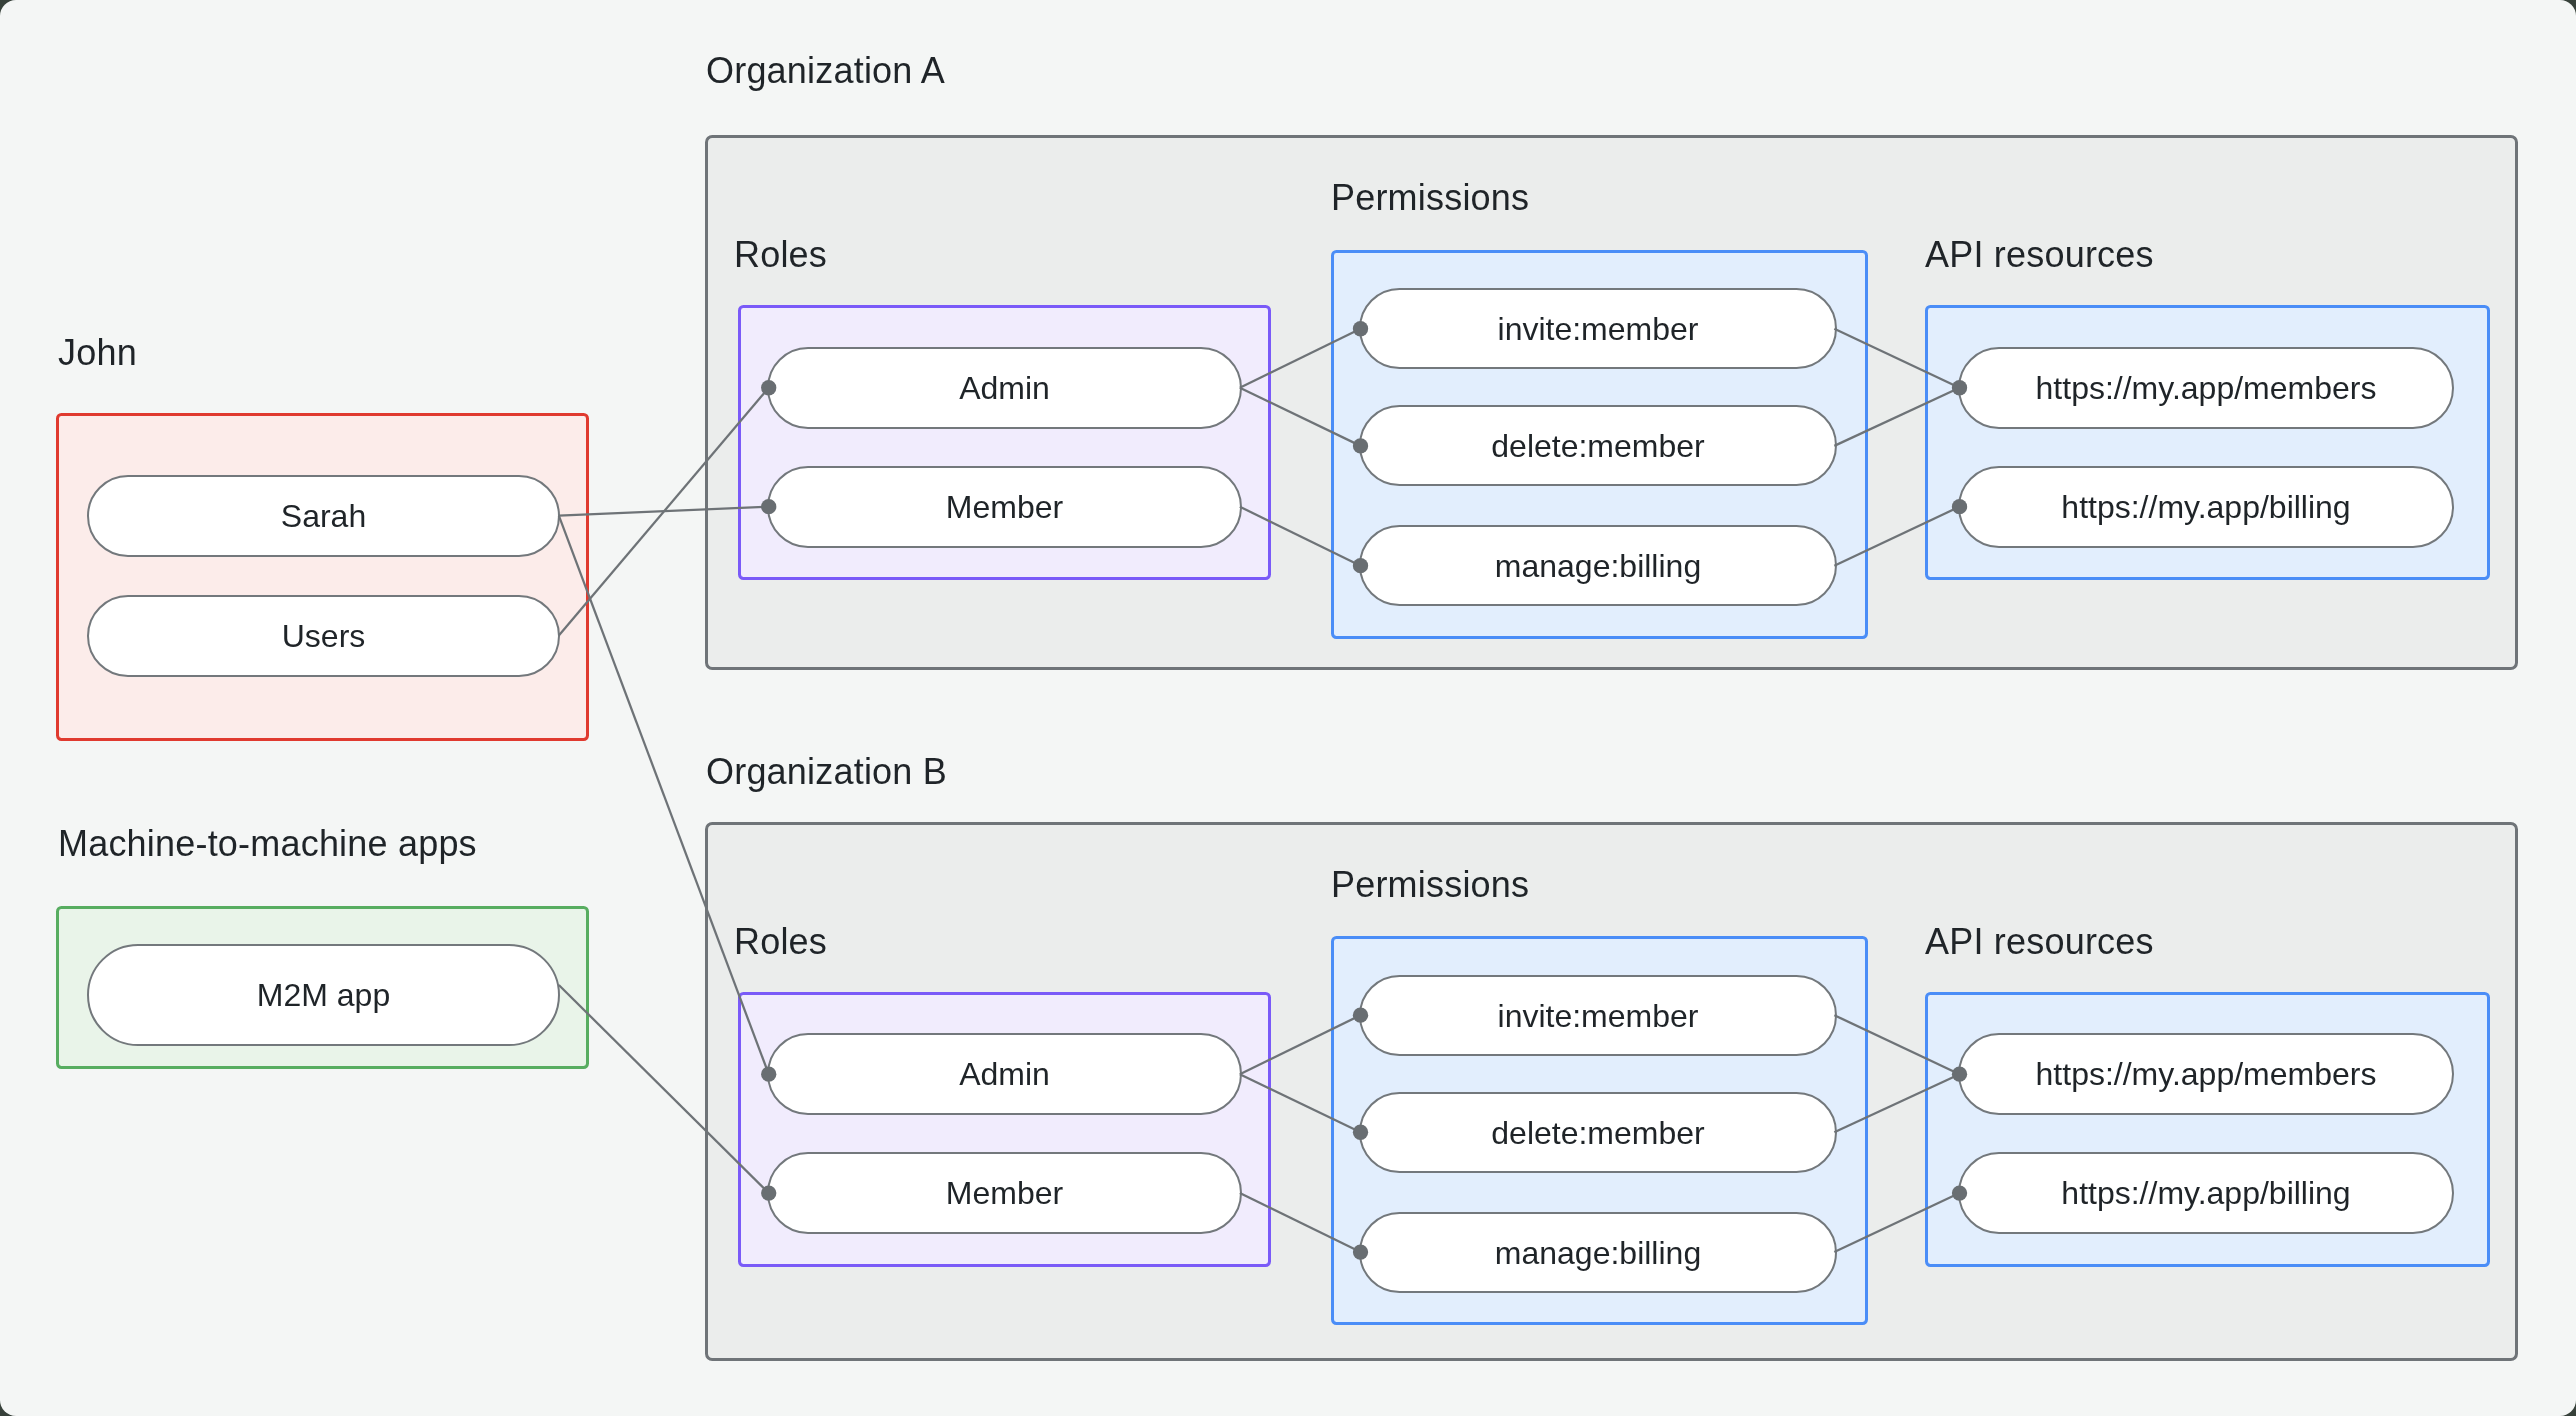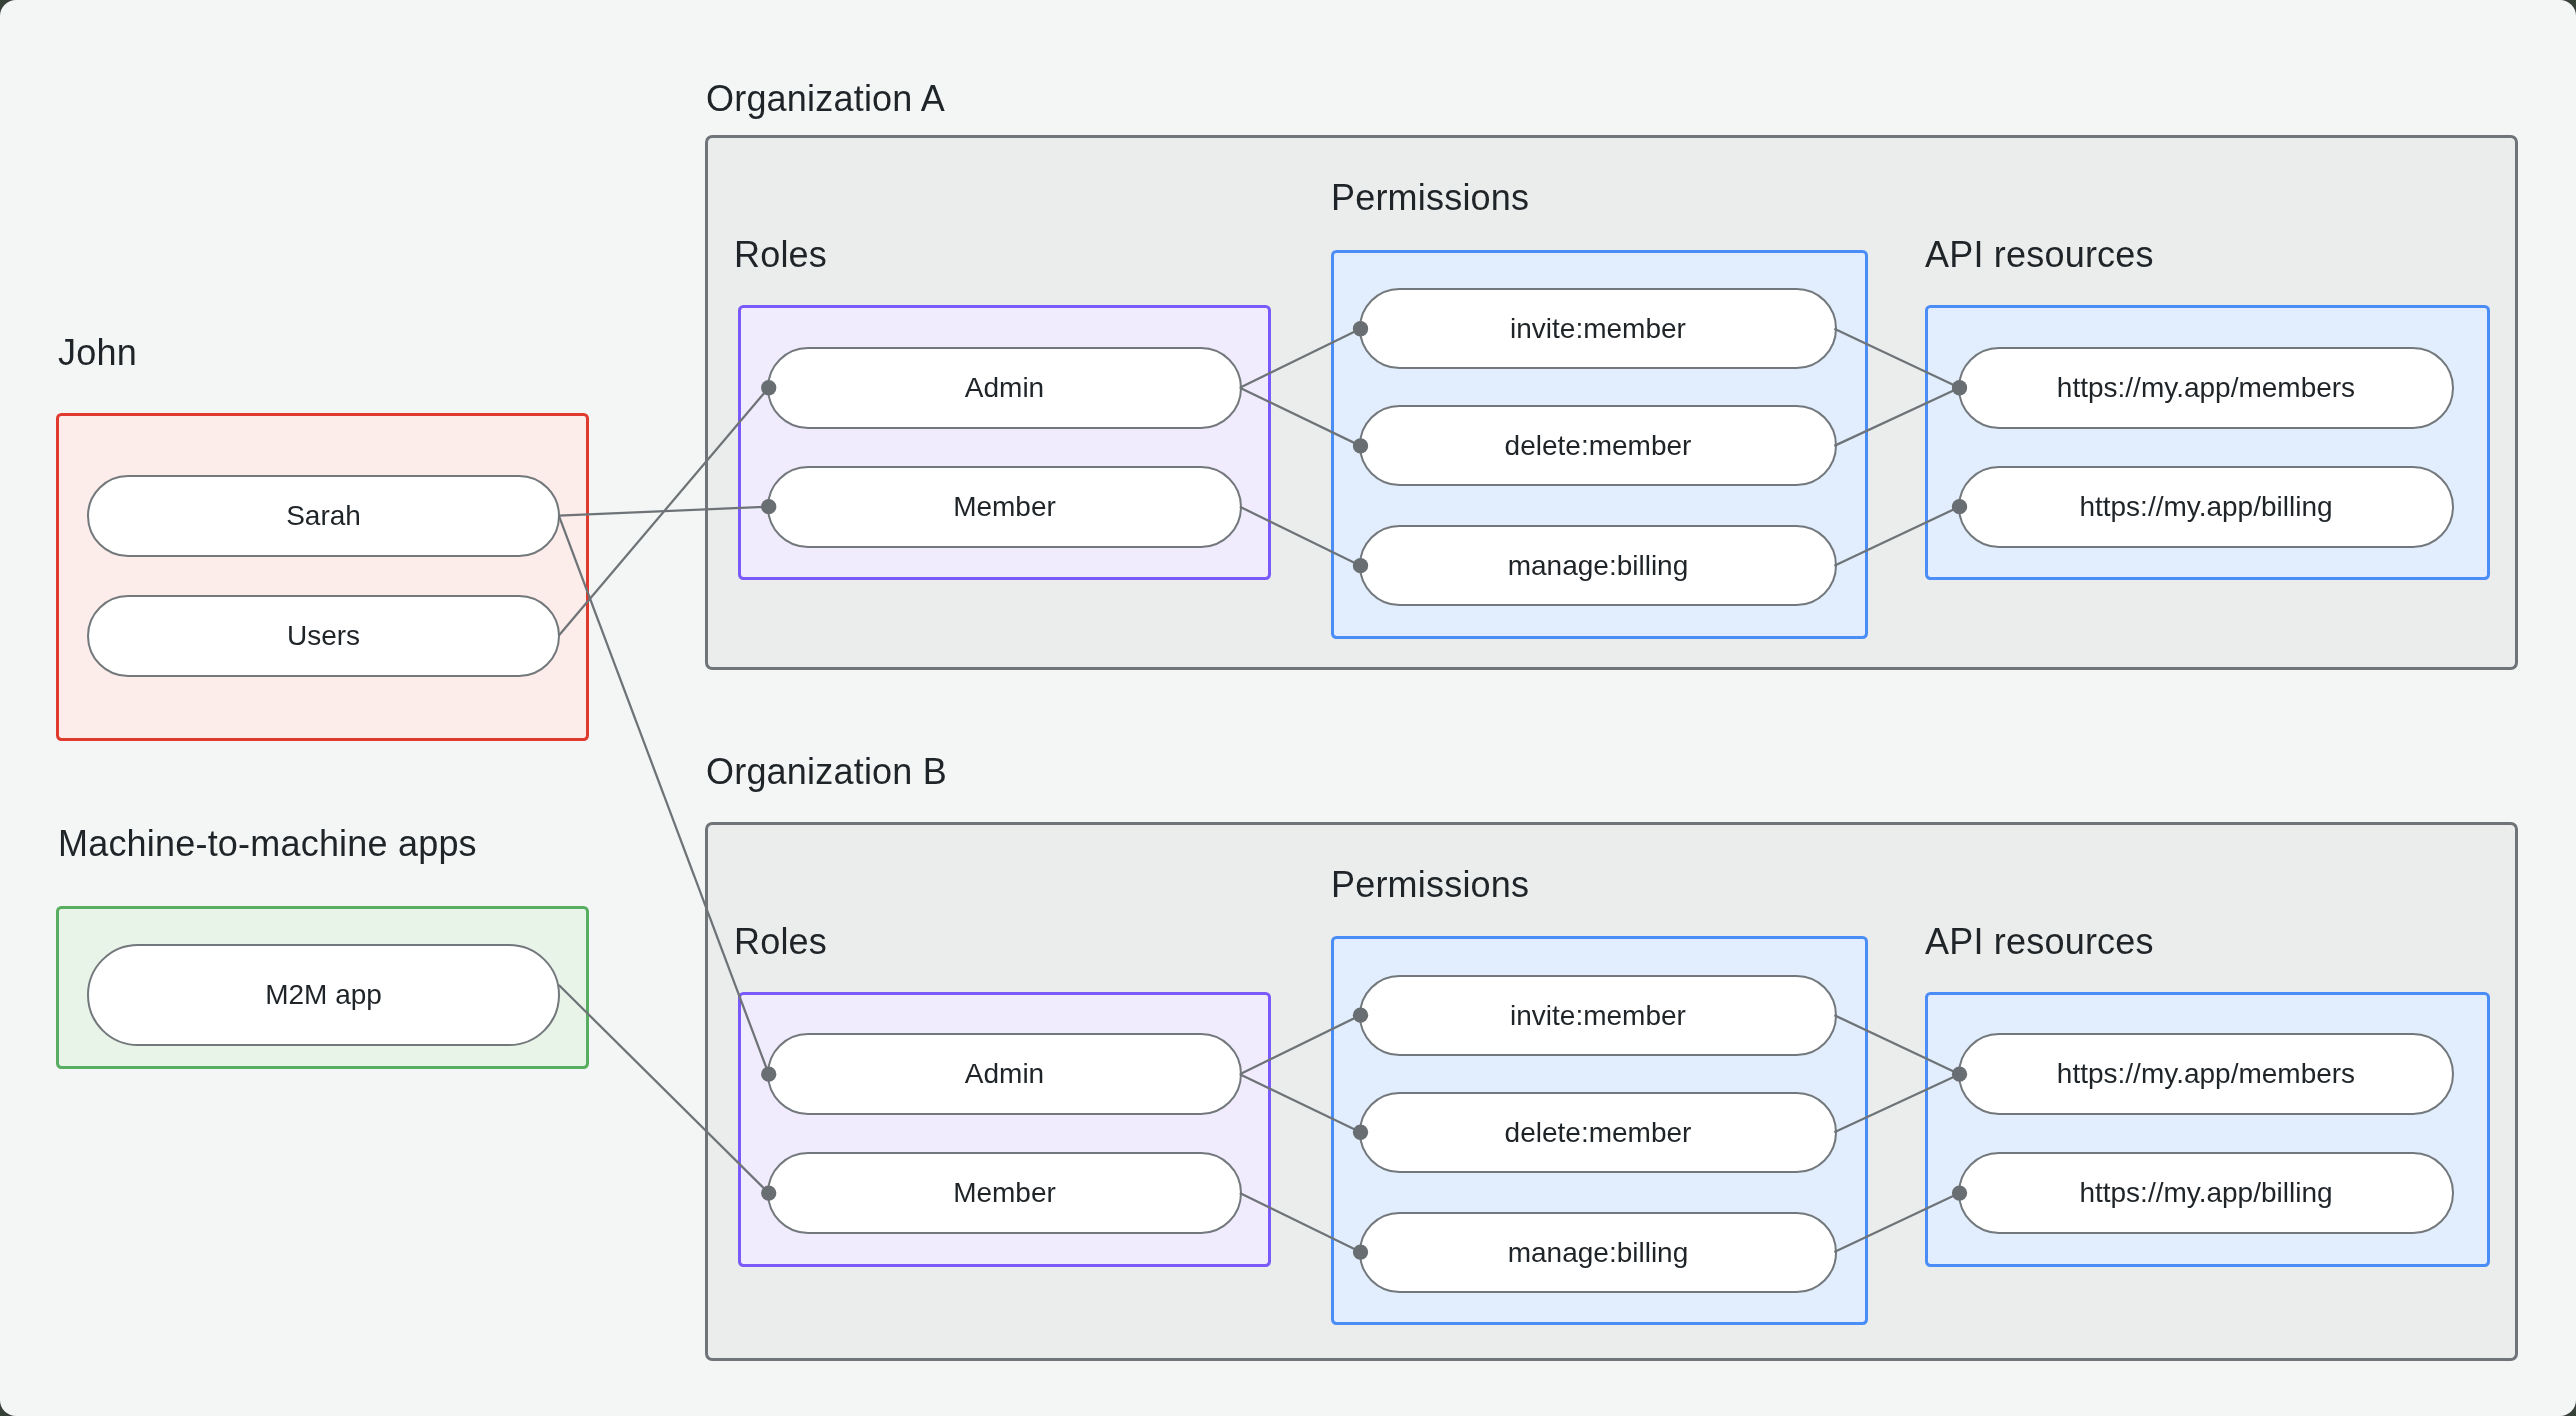--- a/index.html
+++ b/index.html
@@ -21,32 +21,32 @@
   .box{position:absolute;box-sizing:border-box;border-radius:5.4px;z-index:1;}
   .box.org{background:var(--org_fill,#ebedec);border:3.6px solid var(--org_border,#6f7478);border-radius:7.2px;}
   .box.users{background:var(--users_fill,#fcecea);border:3.6px solid var(--users_border,#e03a2f);}
   .box.m2m{background:var(--m2m_fill,#e9f4e9);border:3.6px solid var(--m2m_border,#57ad60);}
   .box.roles{background:var(--roles_fill,#f1ecfd);border:3.6px solid var(--roles_border,#7a5af8);}
   .box.blue{background:var(--blue_fill,#e2eefd);border:3.6px solid var(--blue_border,#4a8df7);}
   .pill{
     position:absolute;box-sizing:border-box;z-index:3;
     display:flex;align-items:center;justify-content:center;
     background:var(--pill_fill,#fff);border:2.7px solid var(--pill_border,#73787c);
-    border-radius:900px;font-size:28px;line-height:1;white-space:nowrap;
+    border-radius:900px;font-size:32px;line-height:1;white-space:nowrap;
   }
   #edges{position:absolute;left:0;top:0;z-index:4;pointer-events:none;}
 </style>
 </head>
 <body>
 
 <div class="canvas">
 
   <div class="title" style="left:58px;top:332px">John</div>
   <div class="title" style="left:58px;top:823px">Machine-to-machine apps</div>
-  <div class="title" style="left:706px;top:78px">Organization A</div>
+  <div class="title" style="left:706px;top:50px">Organization A</div>
   <div class="title" style="left:706px;top:751px">Organization B</div>
 
   <div class="box users" style="left:56px;top:413px;width:533px;height:328px"></div>
   <div class="box m2m" style="left:56px;top:906px;width:533px;height:163px"></div>
   <div class="box org" style="left:705px;top:135px;width:1813px;height:535px"></div>
   <div class="box org" style="left:705px;top:822px;width:1813px;height:539px"></div>
 
   <div class="section-label" style="left:734px;top:234px">Roles</div>
   <div class="section-label" style="left:1331px;top:177px">Permissions</div>
   <div class="section-label" style="left:1925px;top:234px">API resources</div>

